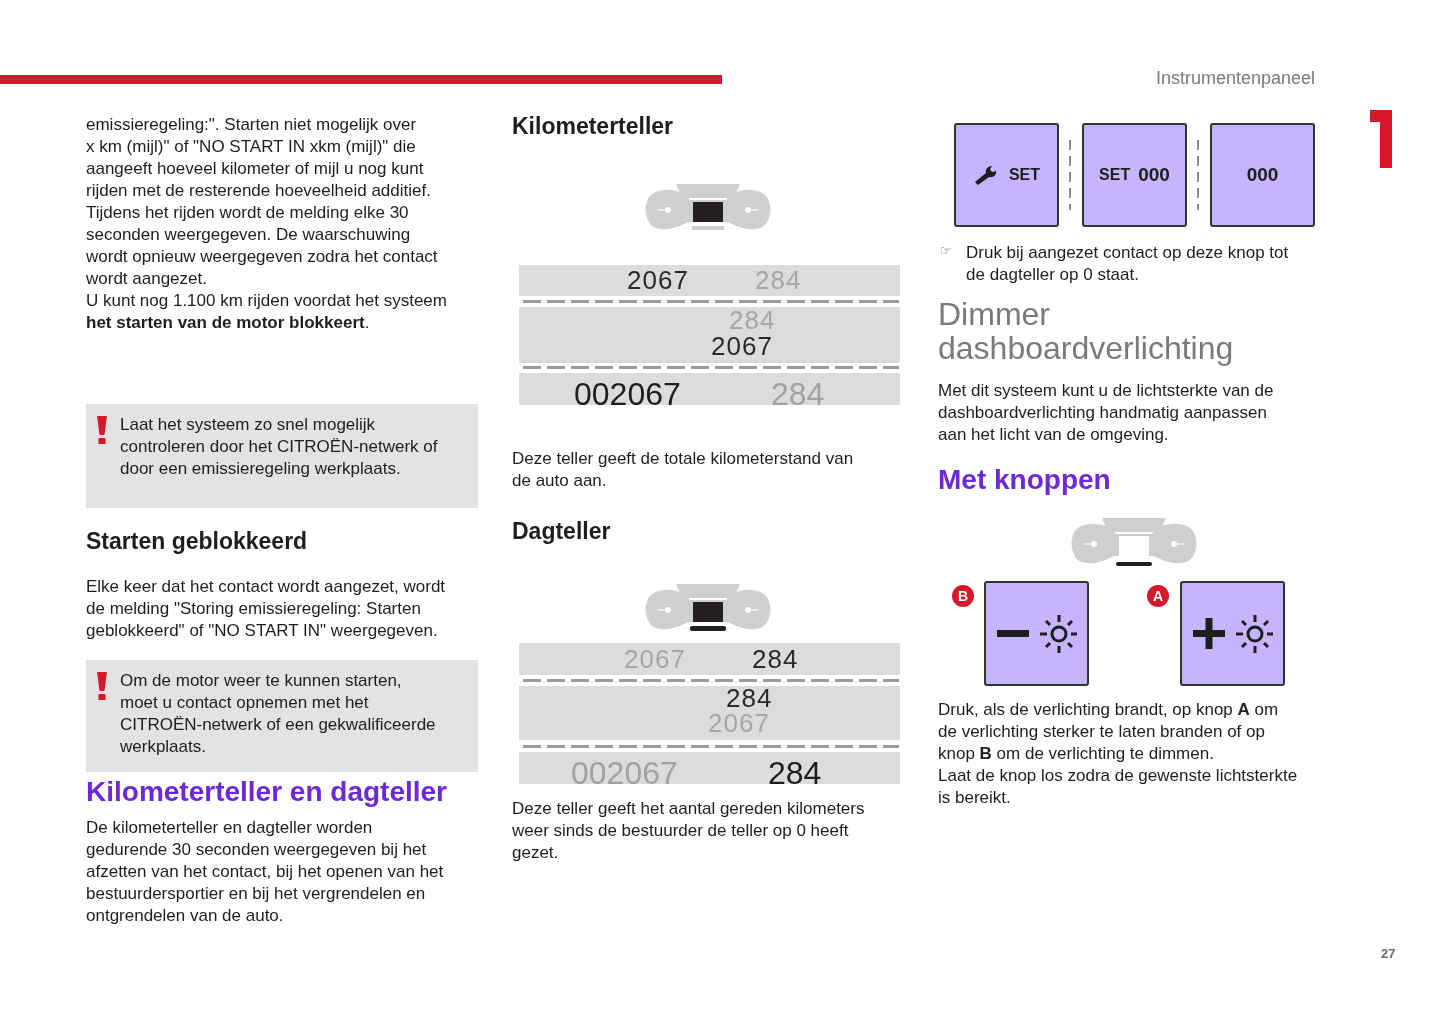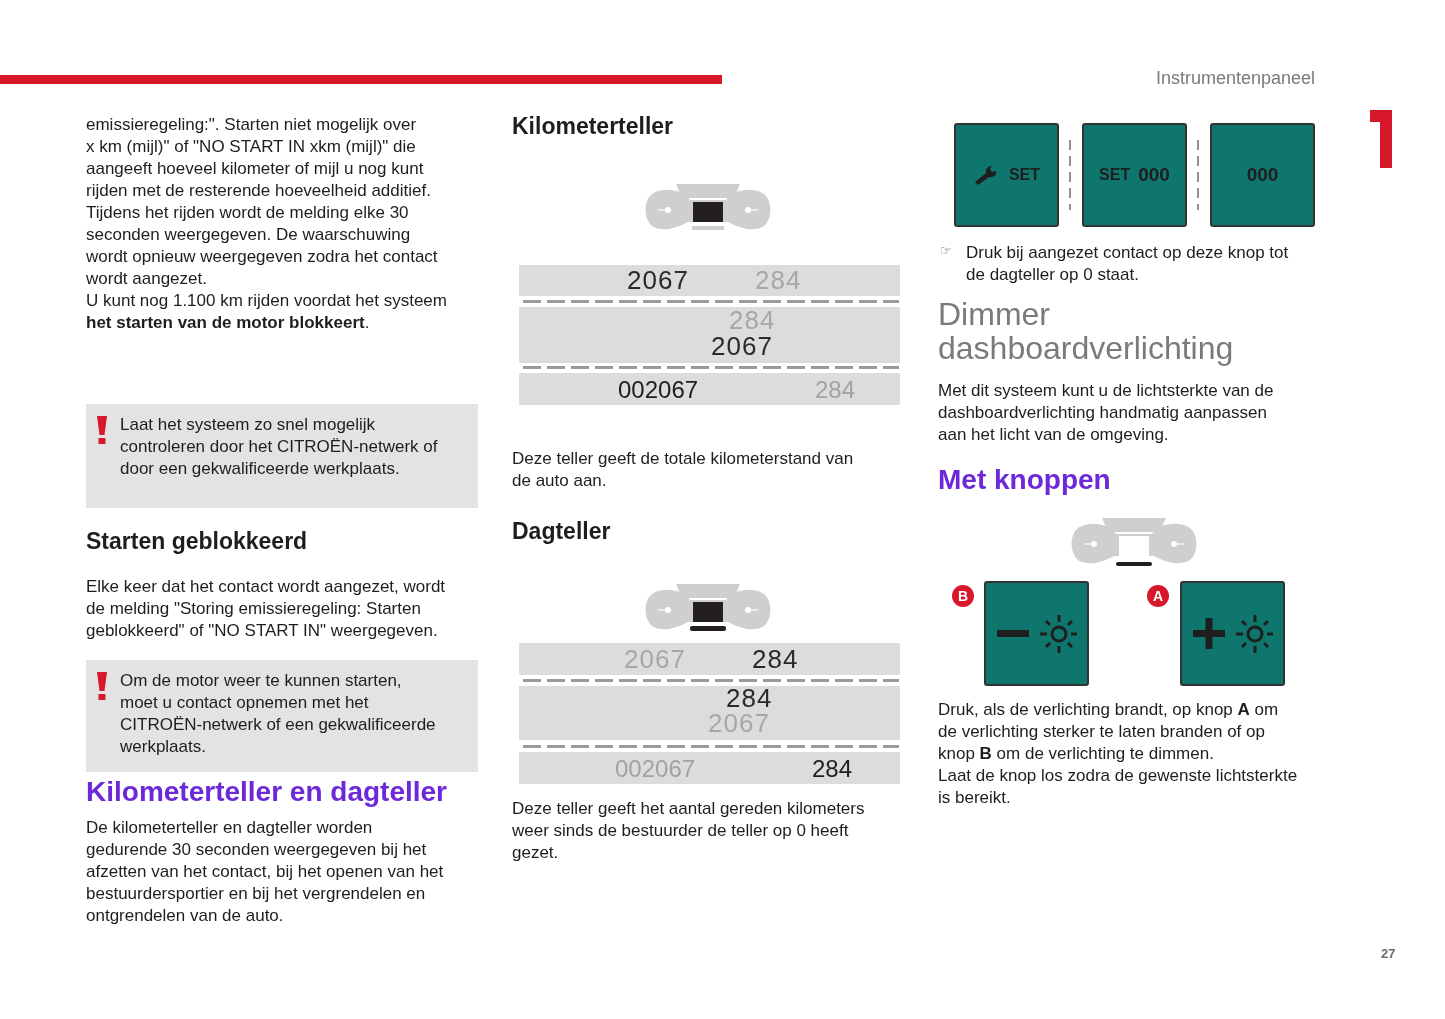--- a/index.html
+++ b/index.html
@@ -21,25 +21,25 @@
   .warn-box .txt { position: absolute; left: 34px; top: 10px; font-size: 17px; line-height: 22px; }
 
   .cluster { position: absolute; }
 
   .lcd { position: absolute; left: 519px; width: 381px; background: #dcdcdd; }
   .dash-line { position: absolute; left: 523px; width: 376px; height: 3px;
     background: repeating-linear-gradient(90deg, #9a9a9a 0 18px, transparent 18px 24px); }
   .seg { position: absolute; font-family: Liberation Sans, sans-serif; font-size: 26px; letter-spacing: 1px; }
   .seg.dark { color: #2a2a2a; }
   .seg.light { color: #a7a7a7; }
-  .big { position: absolute; font-size: 24px; margin-left: 44px; }
+  .big { position: absolute; font-size: 32px; }
   .big.dark { color: #1e1e1e; }
   .big.light { color: #a2a2a2; }
 
-  .btn { position: absolute; background: #0f766e; border: 2px solid #333; border-radius: 3px;
+  .btn { position: absolute; background: #c4b5fd; border: 2px solid #333; border-radius: 3px;
     display: flex; align-items: center; justify-content: center; font-weight: bold; color: #1e1e1e; }
   .vdash { position: absolute; width: 2px; height: 70px;
     background: repeating-linear-gradient(180deg, #8f8f8f 0 10px, transparent 10px 16px); }
 
   .badge { position: absolute; width: 22px; height: 22px; border-radius: 50%; background: #d7182a;
     color: #fff; font-weight: bold; font-size: 14px; display: flex; align-items: center; justify-content: center; }
 
   .hand { position: absolute; left: 940px; top: 243px; font-size: 13px; color: #777; }
   b { font-weight: bold; }
 </style>
@@ -66,21 +66,21 @@
 </div>
 
 <div class="warn-box" style="top:404px; height:104px;">
   <svg class="excl" viewBox="0 0 12 28">
     <polygon points="1,0 11,0 8.5,19 3.5,19" fill="#d7182a"></polygon>
       <rect x="2.5" y="22" width="7" height="6" fill="#d7182a"></rect>
   </svg>
   <div class="txt">
     <div>Laat het systeem zo snel mogelijk</div>
     <div>controleren door het CITROËN-netwerk of</div>
-    <div>door een gekwalificeerde werkplaats.</div>
+    <div>door een emissieregeling werkplaats.</div>
   </div>
 </div>
 
 <div class="h2" style="left:86px; top:528px;">Starten geblokkeerd</div>
 
 <div class="p" style="left:86px; top:576px; width:400px;">
   <div>Elke keer dat het contact wordt aangezet, wordt</div>
   <div>de melding "Storing emissieregeling: Starten</div>
   <div>geblokkeerd" of "NO START IN" weergegeven.</div>
 </div>

